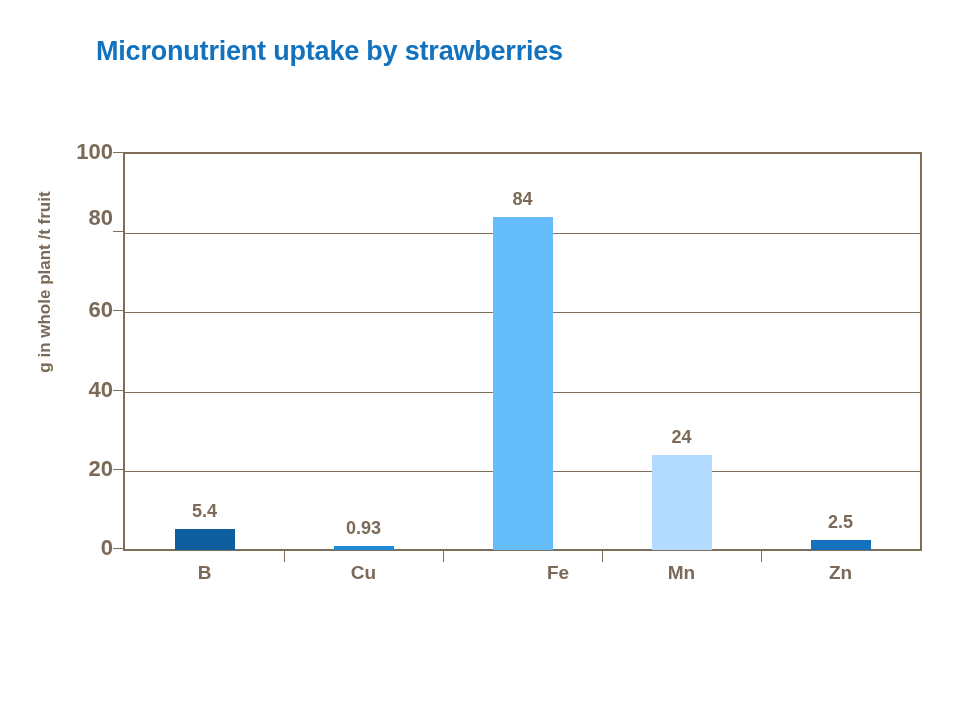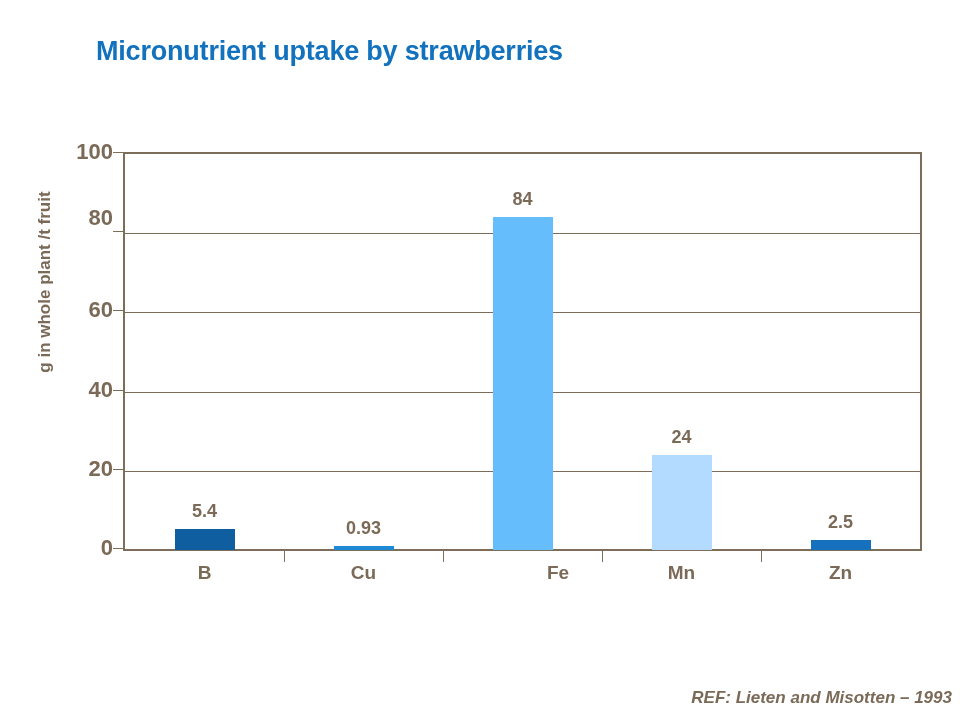--- a/index.html
+++ b/index.html
@@ -234,15 +234,14 @@
       <div class="x-tick-mark" style="left: 638px;"></div>
     </div>
   <div id="x-labels">
       <div class="x-label" style="left: 81.5px;">B</div>
       <div class="x-label" style="left: 240.5px;">Cu</div>
       <div class="x-label" style="left: 423px; margin-left: 12px;">Fe</div>
       <div class="x-label" style="left: 558.5px;">Mn</div>
       <div class="x-label" style="left: 717.5px;">Zn</div>
     </div>
 
-  <div id="footer-ref">REF:  Lieten and Misotten – 1993</div>
 
 </div>
 
 </body></html>

